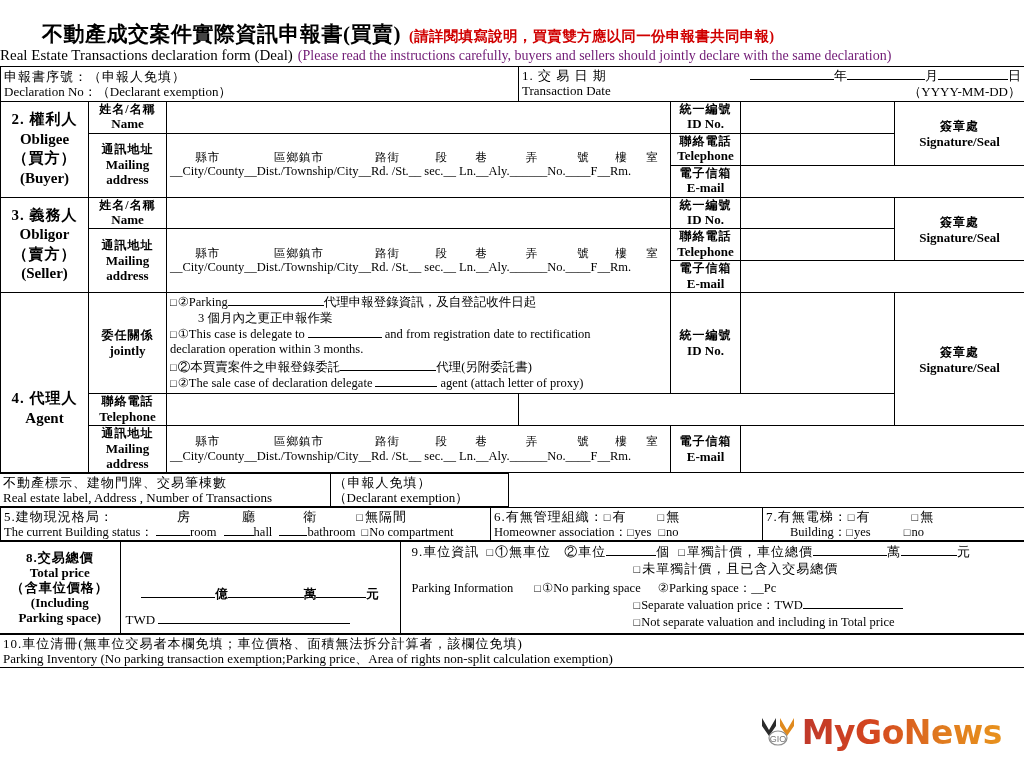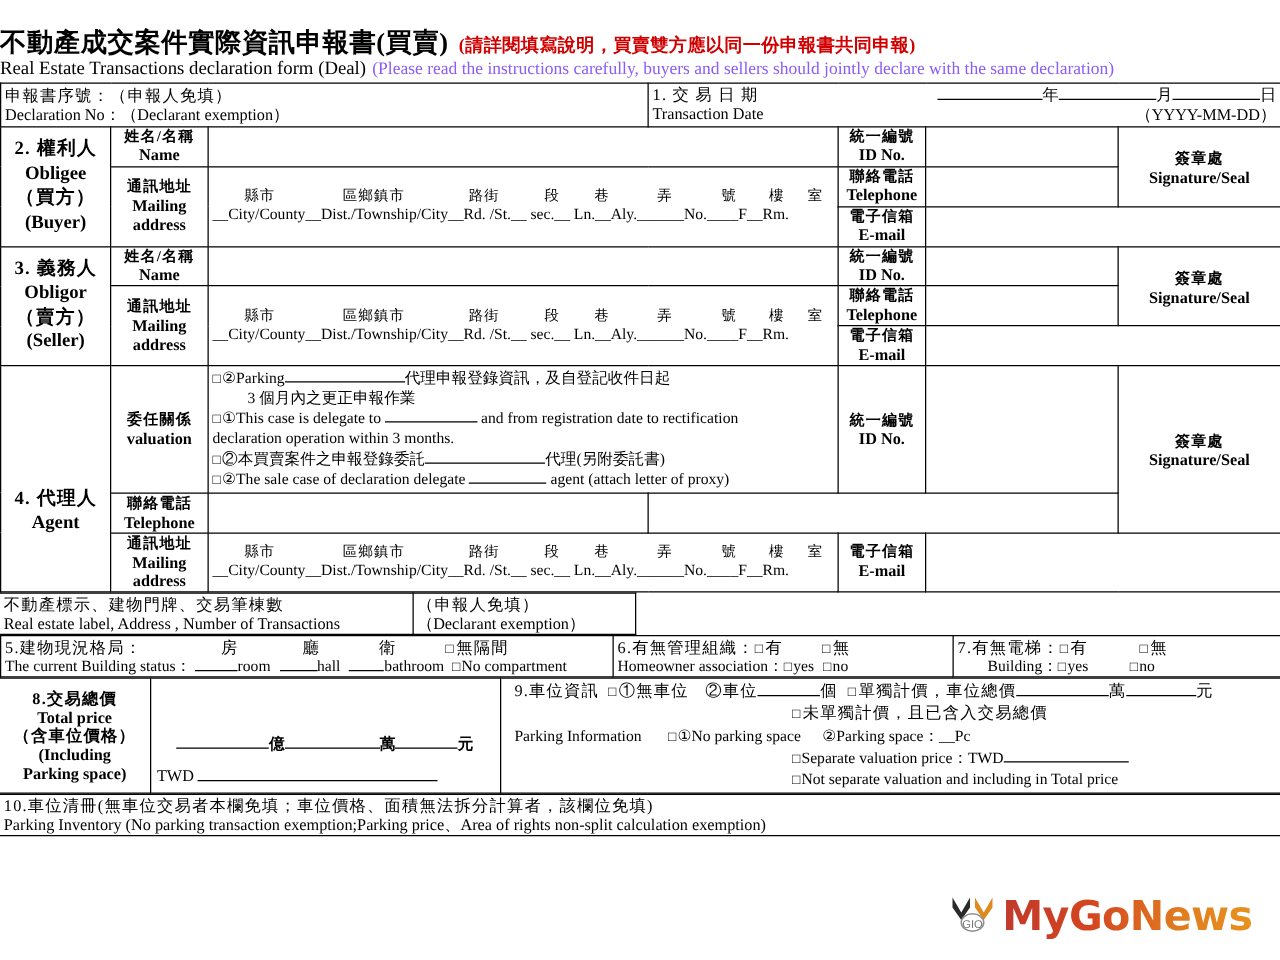--- a/index.html
+++ b/index.html
@@ -5,26 +5,26 @@
   html,body{margin:0;padding:0;}
   body{
     width:1024px;height:768px;background:#ffffff;overflow:hidden;
     font-family:"Liberation Serif","DejaVu Serif",serif;
     color:#000;
   }
   .page{position:relative;width:1024px;height:768px;box-sizing:border-box;padding:0;}
 
   
   .title-wrap{padding:22px 0 2px 0;}
-  .title-line1{display:flex;align-items:baseline;white-space:nowrap;}
+  .title-line1{display:flex;align-items:baseline;white-space:nowrap;padding-left:42px;}
   .t-cjk{font-size:21px;font-weight:bold;letter-spacing:.5px;line-height:1.15;}
   .t-cjk-red{font-size:14.5px;font-weight:bold;color:#d00000;margin-left:8px;letter-spacing:.3px;}
   .title-line2{display:flex;align-items:baseline;white-space:nowrap;margin-top:1px;}
   .t-en{font-size:15px;line-height:1.15;}
-  .t-en-red{font-size:14px;color:#8b5cf6;margin-left:5px;}
+  .t-en-red{font-size:14px;color:#701a75;margin-left:5px;}
 
   
   .tbl{width:1024px;border-collapse:collapse;table-layout:fixed;}
   .tbl td{
     border:1px solid #000;
     vertical-align:middle;
     padding:1px 3px;
     font-size:13px;
     line-height:1.16;
   }
@@ -229,21 +229,21 @@
 
     <tr>
       <td class="ctr" rowspan="3" style="vertical-align:bottom;padding-bottom:44px;">
         <div class="sect-label">
           <div class="cn"><span>4.</span>&nbsp;<span>代理人</span></div>
           <div>Agent</div>
         </div>
       </td>
       <td class="ctr mid">
         <div class="cjk-sm">委任關係</div>
-        <div class="en">valuation</div>
+        <div class="en">jointly</div>
       </td>
       <td colspan="2" class="top" style="padding:2px 3px;">
         <div class="nw" style="font-size:12.5px;line-height:1.25;">
           <span class="box"></span><span>②Parking</span><span class="ul" style="width:96px"></span><span>代理申報登錄資訊，及自登記收件日起</span>
         </div>
         <div style="font-size:12.5px;line-height:1.25;padding-left:28px;">3 個月內之更正申報作業</div>
         <div class="nw" style="font-size:12.5px;line-height:1.25;">
           <span class="box"></span><span>①This case is delegate to</span><span class="ul" style="width:74px;margin:0 3px;"></span><span>and from registration date to rectification</span>
         </div>
         <div style="font-size:12.5px;line-height:1.25;">declaration operation within 3 months.</div>

